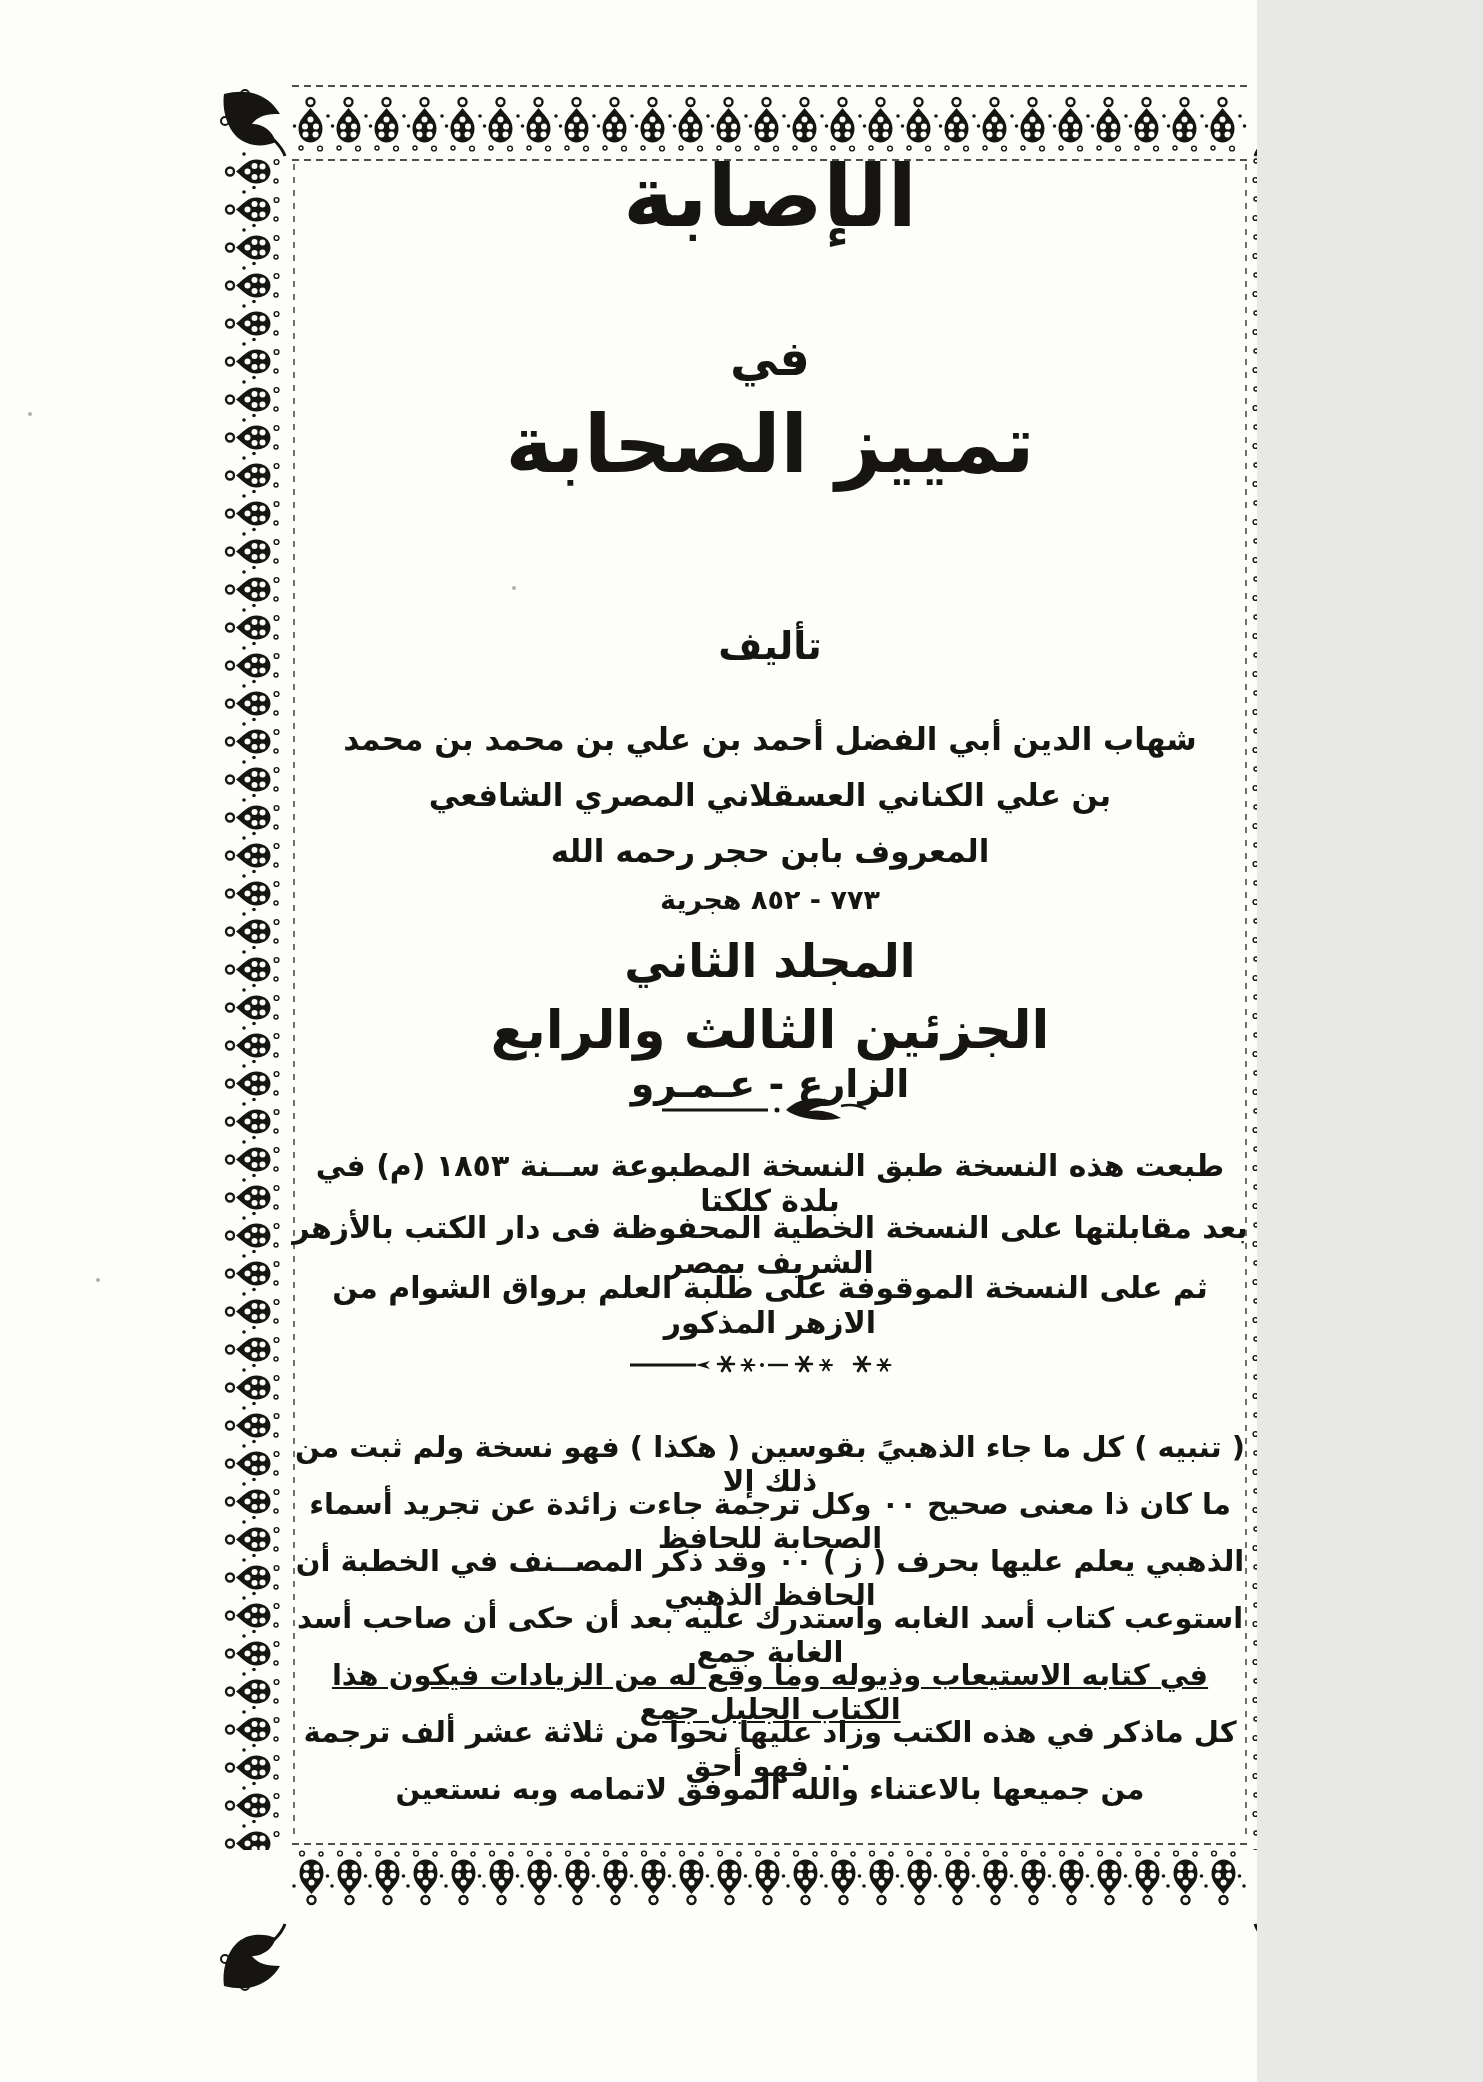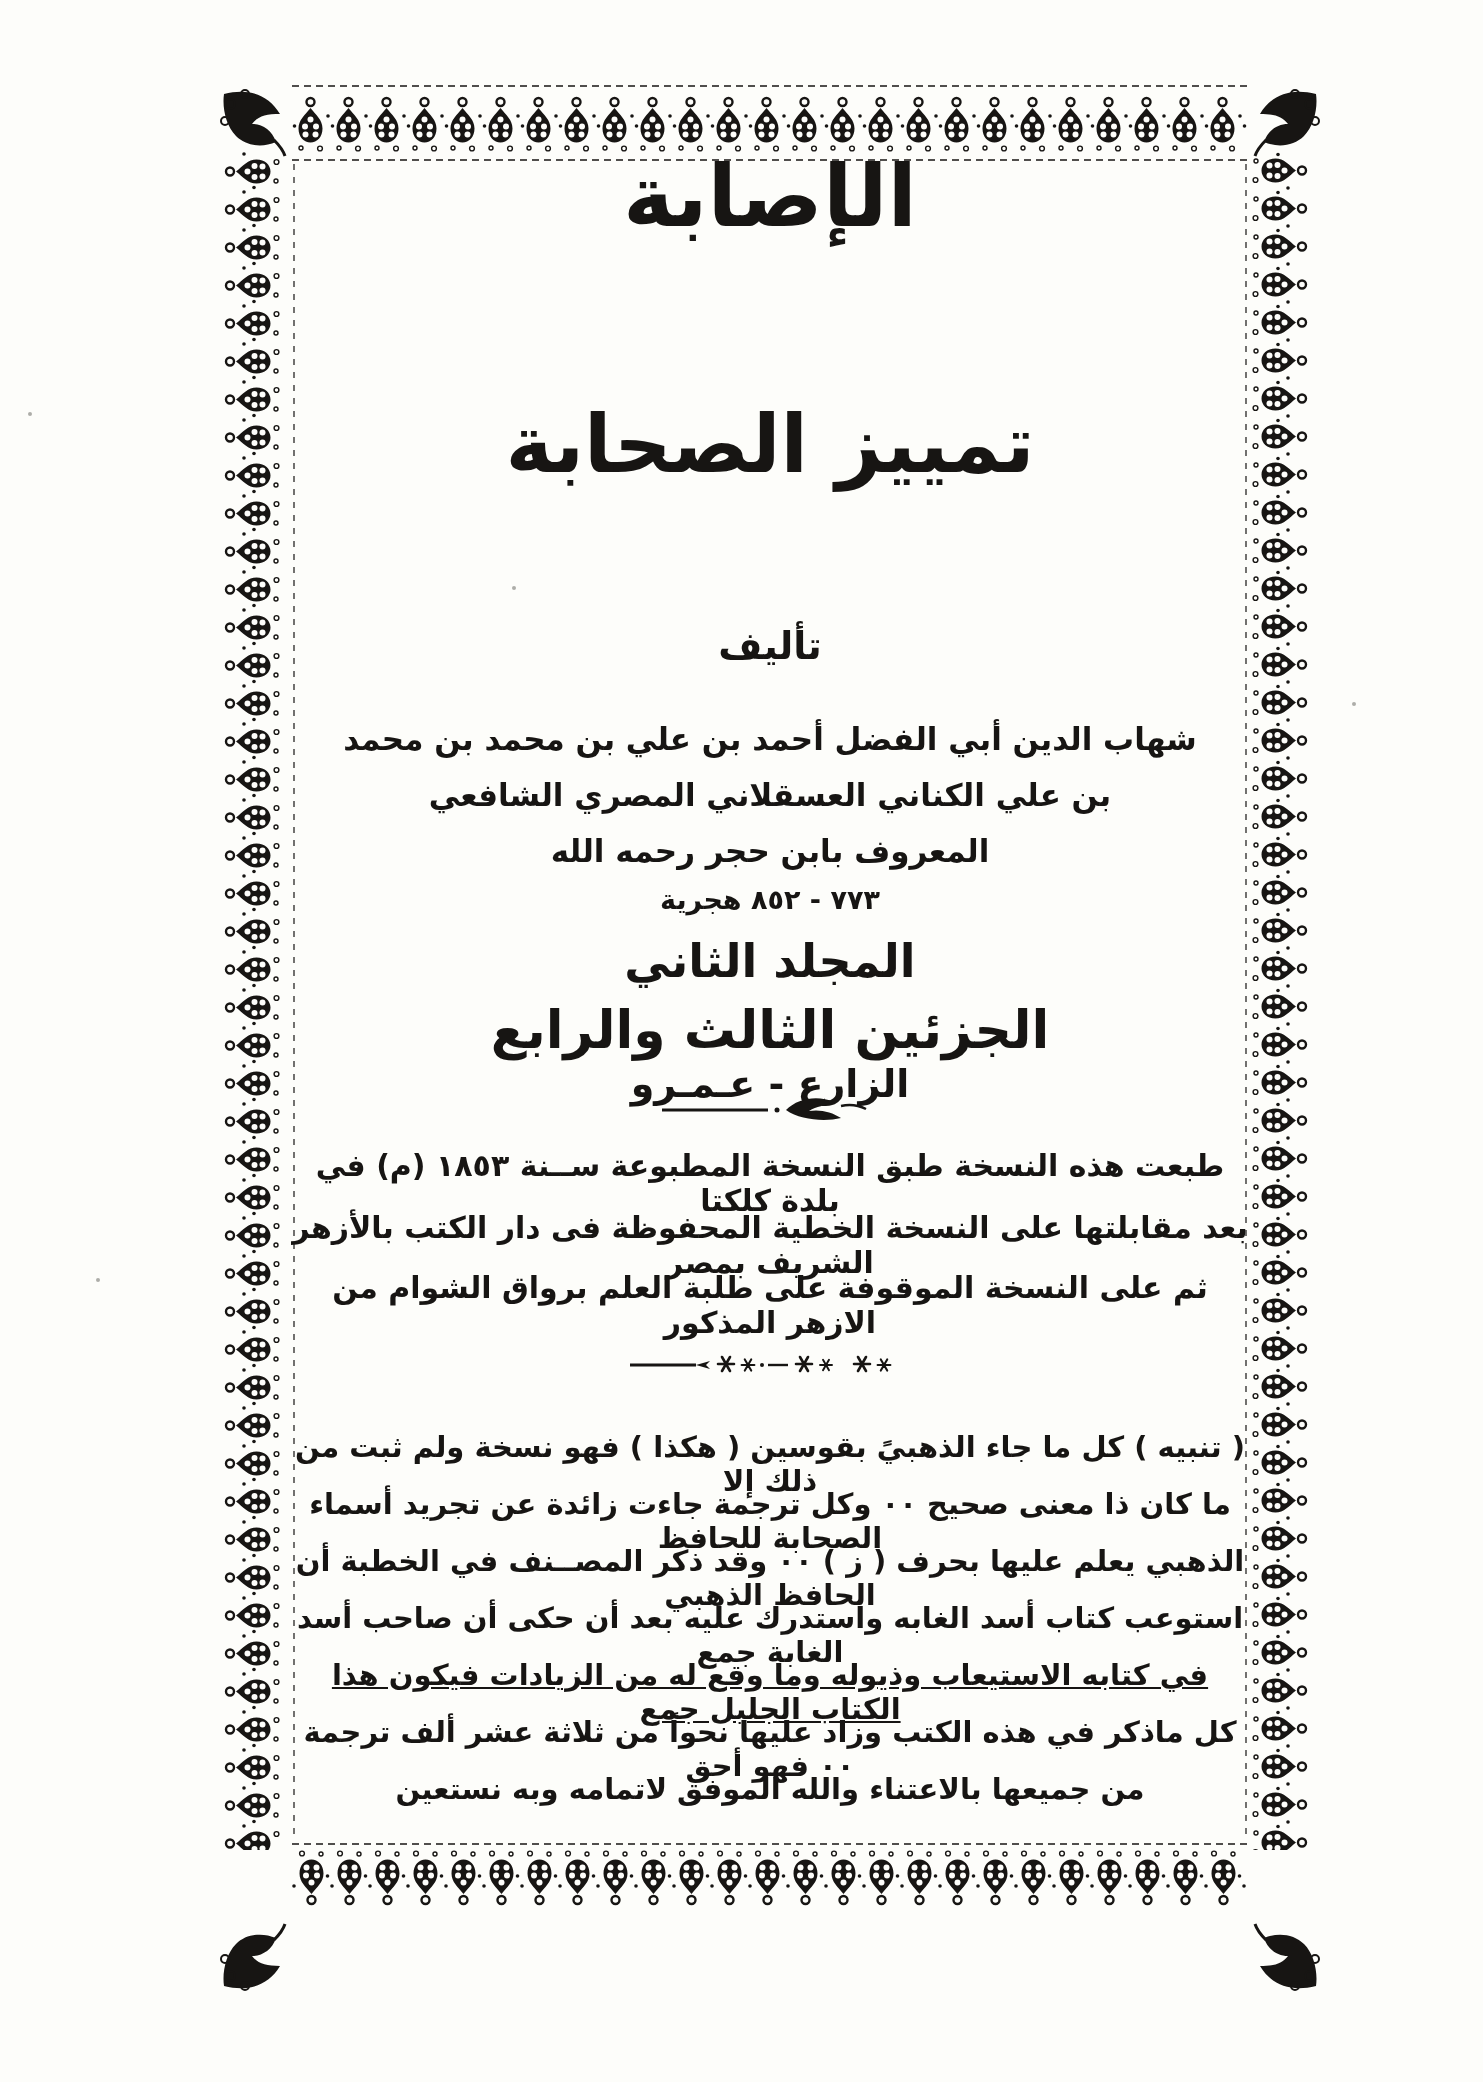--- a/index.html
+++ b/index.html
@@ -1,18 +1,18 @@
 <!DOCTYPE html>
 <html lang="ar"><head>
 <meta charset="utf-8">
 <style>
   html,body{margin:0;padding:0;background:#e8e8e6;}
   .page{
     position:relative;
-    width:1483px;height:2082px;
+    width:1257px;height:2082px;
     background:#fdfdfa;
     overflow:hidden;
     font-family:"DejaVu Sans",sans-serif;
   }
   .abs{position:absolute;}
   .ar{
     direction:rtl;
     color:#171513;
     font-family:"DejaVu Sans",sans-serif;
     font-weight:bold;
@@ -97,20 +97,21 @@
     <line x1="294" y1="164" x2="294" y2="1840" stroke="#171513" stroke-width="1.2" stroke-dasharray="6 7"></line>
     <line x1="1246" y1="164" x2="1246" y2="1840" stroke="#171513" stroke-width="1.2" stroke-dasharray="6 7"></line>
 
     <use href="#corner" xlink:href="#corner" transform="translate(214,84)"></use>
     <use href="#corner" xlink:href="#corner" transform="translate(1326,84) scale(-1,1)"></use>
     <use href="#corner" xlink:href="#corner" transform="translate(214,1996) scale(1,-1)"></use>
     <use href="#corner" xlink:href="#corner" transform="translate(1326,1996) scale(-1,-1)"></use>
   </svg>
 
   <div class="abs ar ctr" id="title1">الإصابة</div>
+  <div class="abs ar ctr" id="title2">في</div>
   <div class="abs ar ctr" id="title3">تمييز الصحابة</div>
 
   <div class="abs ar ctr" id="byline">تأليف</div>
   <div class="abs ar ctr author-line" id="auth1">شهاب الدين أبي الفضل أحمد بن علي بن محمد بن محمد</div>
   <div class="abs ar ctr author-line" id="auth2">بن علي الكناني العسقلاني المصري الشافعي</div>
   <div class="abs ar ctr author-line" id="auth3">المعروف بابن حجر رحمه الله</div>
   <div class="abs ar ctr" id="dates">٧٧٣ - ٨٥٢ هجرية</div>
 
   <div class="abs ar ctr" id="vol1">المجلد الثاني</div>
   <div class="abs ar ctr" id="vol2">الجزئين الثالث والرابع</div>

